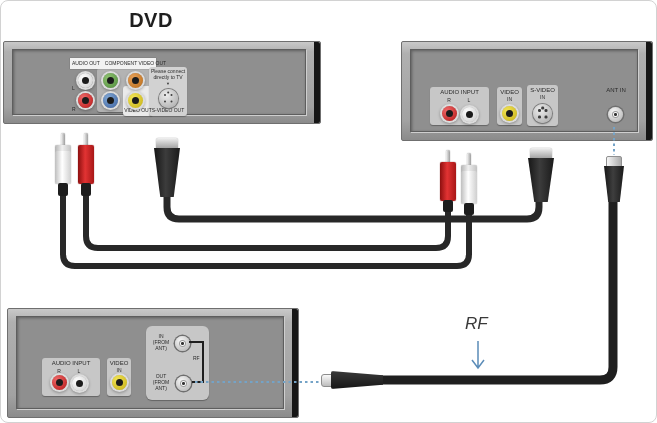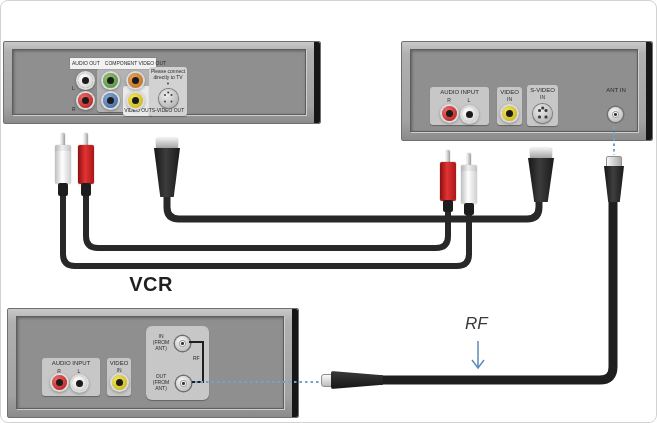--- a/index.html
+++ b/index.html
@@ -64,21 +64,21 @@
       clip-path:polygon(0 0,100% 0,79% 100%,21% 100%);}
   .rftip-v{position:absolute;background:linear-gradient(90deg,#f5f5f5,#ababab);border:1px solid #909090;border-radius:2px 2px 0 0;box-sizing:border-box;}
   .rfnote{position:absolute;font-style:italic;font-size:17px;color:#3a3a3a;}
   svg.overlay{position:absolute;left:0;top:0;pointer-events:none;}
 </style>
 </head>
 <body>
 
 <div class="stage">
 
-  <div class="title" style="left:0;top:272px;width:300px">VCR</div>
+  <div class="title" style="left:0;top:8px;width:300px">DVD</div>
 
   <div class="panel" style="left:2px;top:40px;width:318px;height:83px">
     <div class="face"></div>
     <div class="side"></div>
     <div class="cbox" style="left:93px;top:26px;width:54px;height:44px;background:#b3b3b3"></div>
     <div class="cbox" style="left:119px;top:44px;width:30px;height:30px;background:#eaeaea"></div>
     <div class="strip" style="left:66px;top:16px;width:82px;height:9px">
       <span class="t5">AUDIO OUT</span>
       <span class="t5">COMPONENT VIDEO OUT</span>
     </div>

